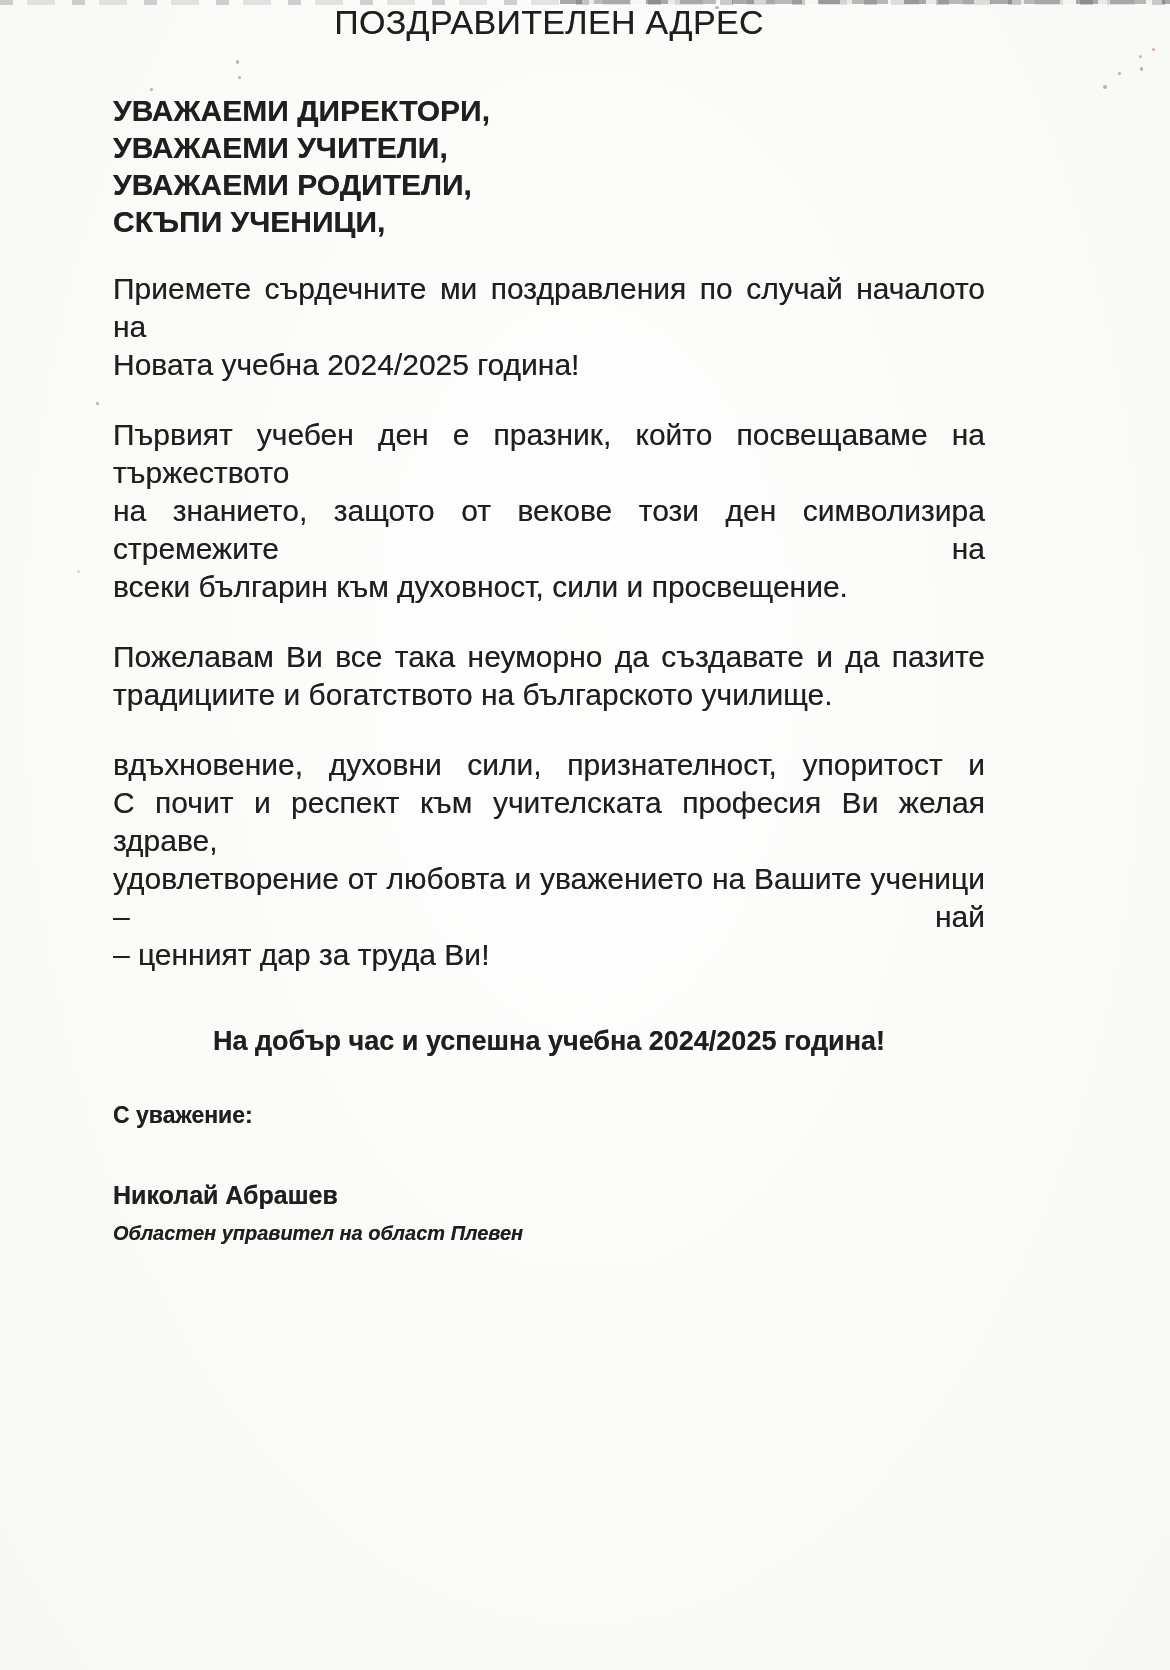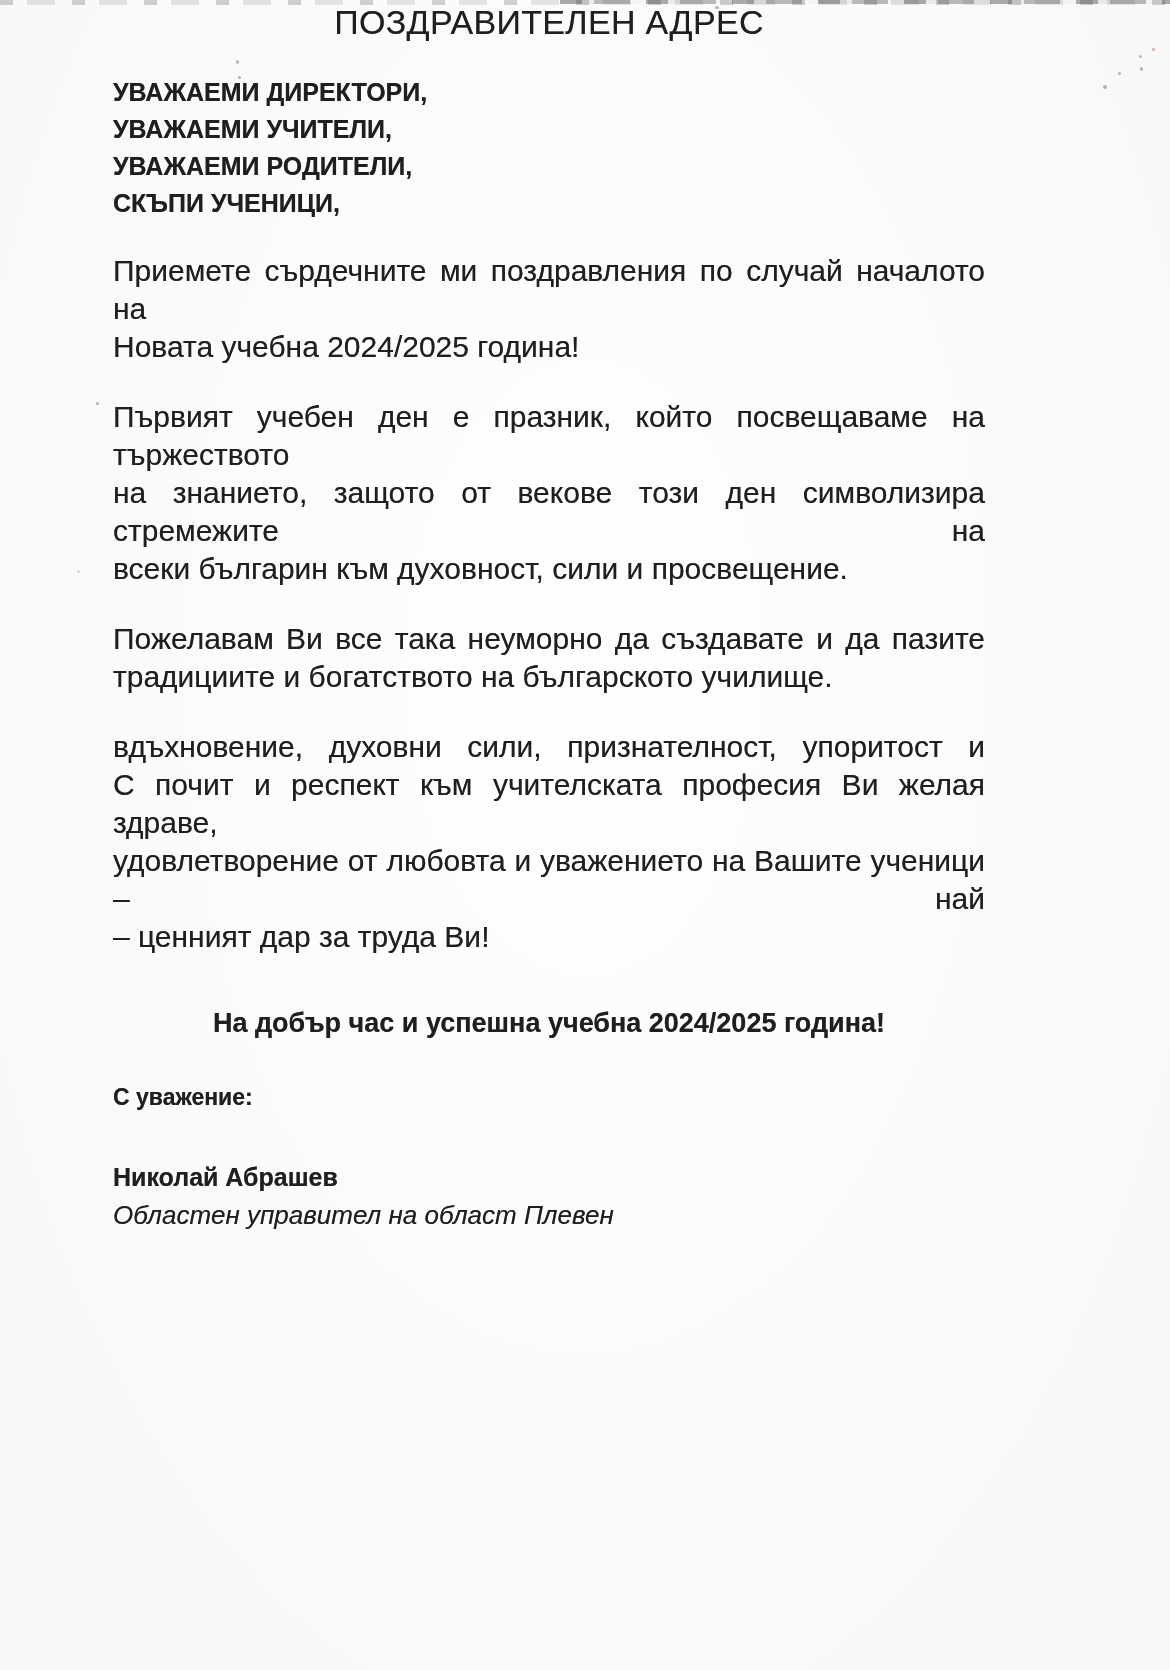--- a/index.html
+++ b/index.html
@@ -61,22 +61,22 @@
     text-shadow: 0 0 0.6px rgba(25,25,25,0.65);
   }
   .doc-title {
     font-size: 34px;
     line-height: 44px;
     font-weight: 400;
     text-align: center;
     letter-spacing: 0.3px;
   }
   .salutations {
-    margin-top: 30px;
-    font-size: 25px;
+    margin-top: 48px;
+    font-size: 30px;
     font-weight: 700;
     line-height: 37px;
   }
   .para {
     margin-top: 32px;
     font-size: 30px;
     line-height: 38px;
   }
   .para.first { margin-top: 30px; }
   .line { text-align: left; }
@@ -97,23 +97,23 @@
     line-height: 38px;
     font-weight: 700;
   }
   .sig-name {
     margin-top: 42px;
     font-size: 25px;
     line-height: 38px;
     font-weight: 700;
   }
   .sig-role {
-    font-size: 26px;
+    font-size: 20px;
     line-height: 38px;
-    font-weight: 400;
+    font-weight: 700;
     font-style: italic;
   }
 </style>
 </head>
 <body>
 
 <div class="paper"></div>
 
 <div class="noise-top"></div>
 <div class="noise-top-dark"></div>

